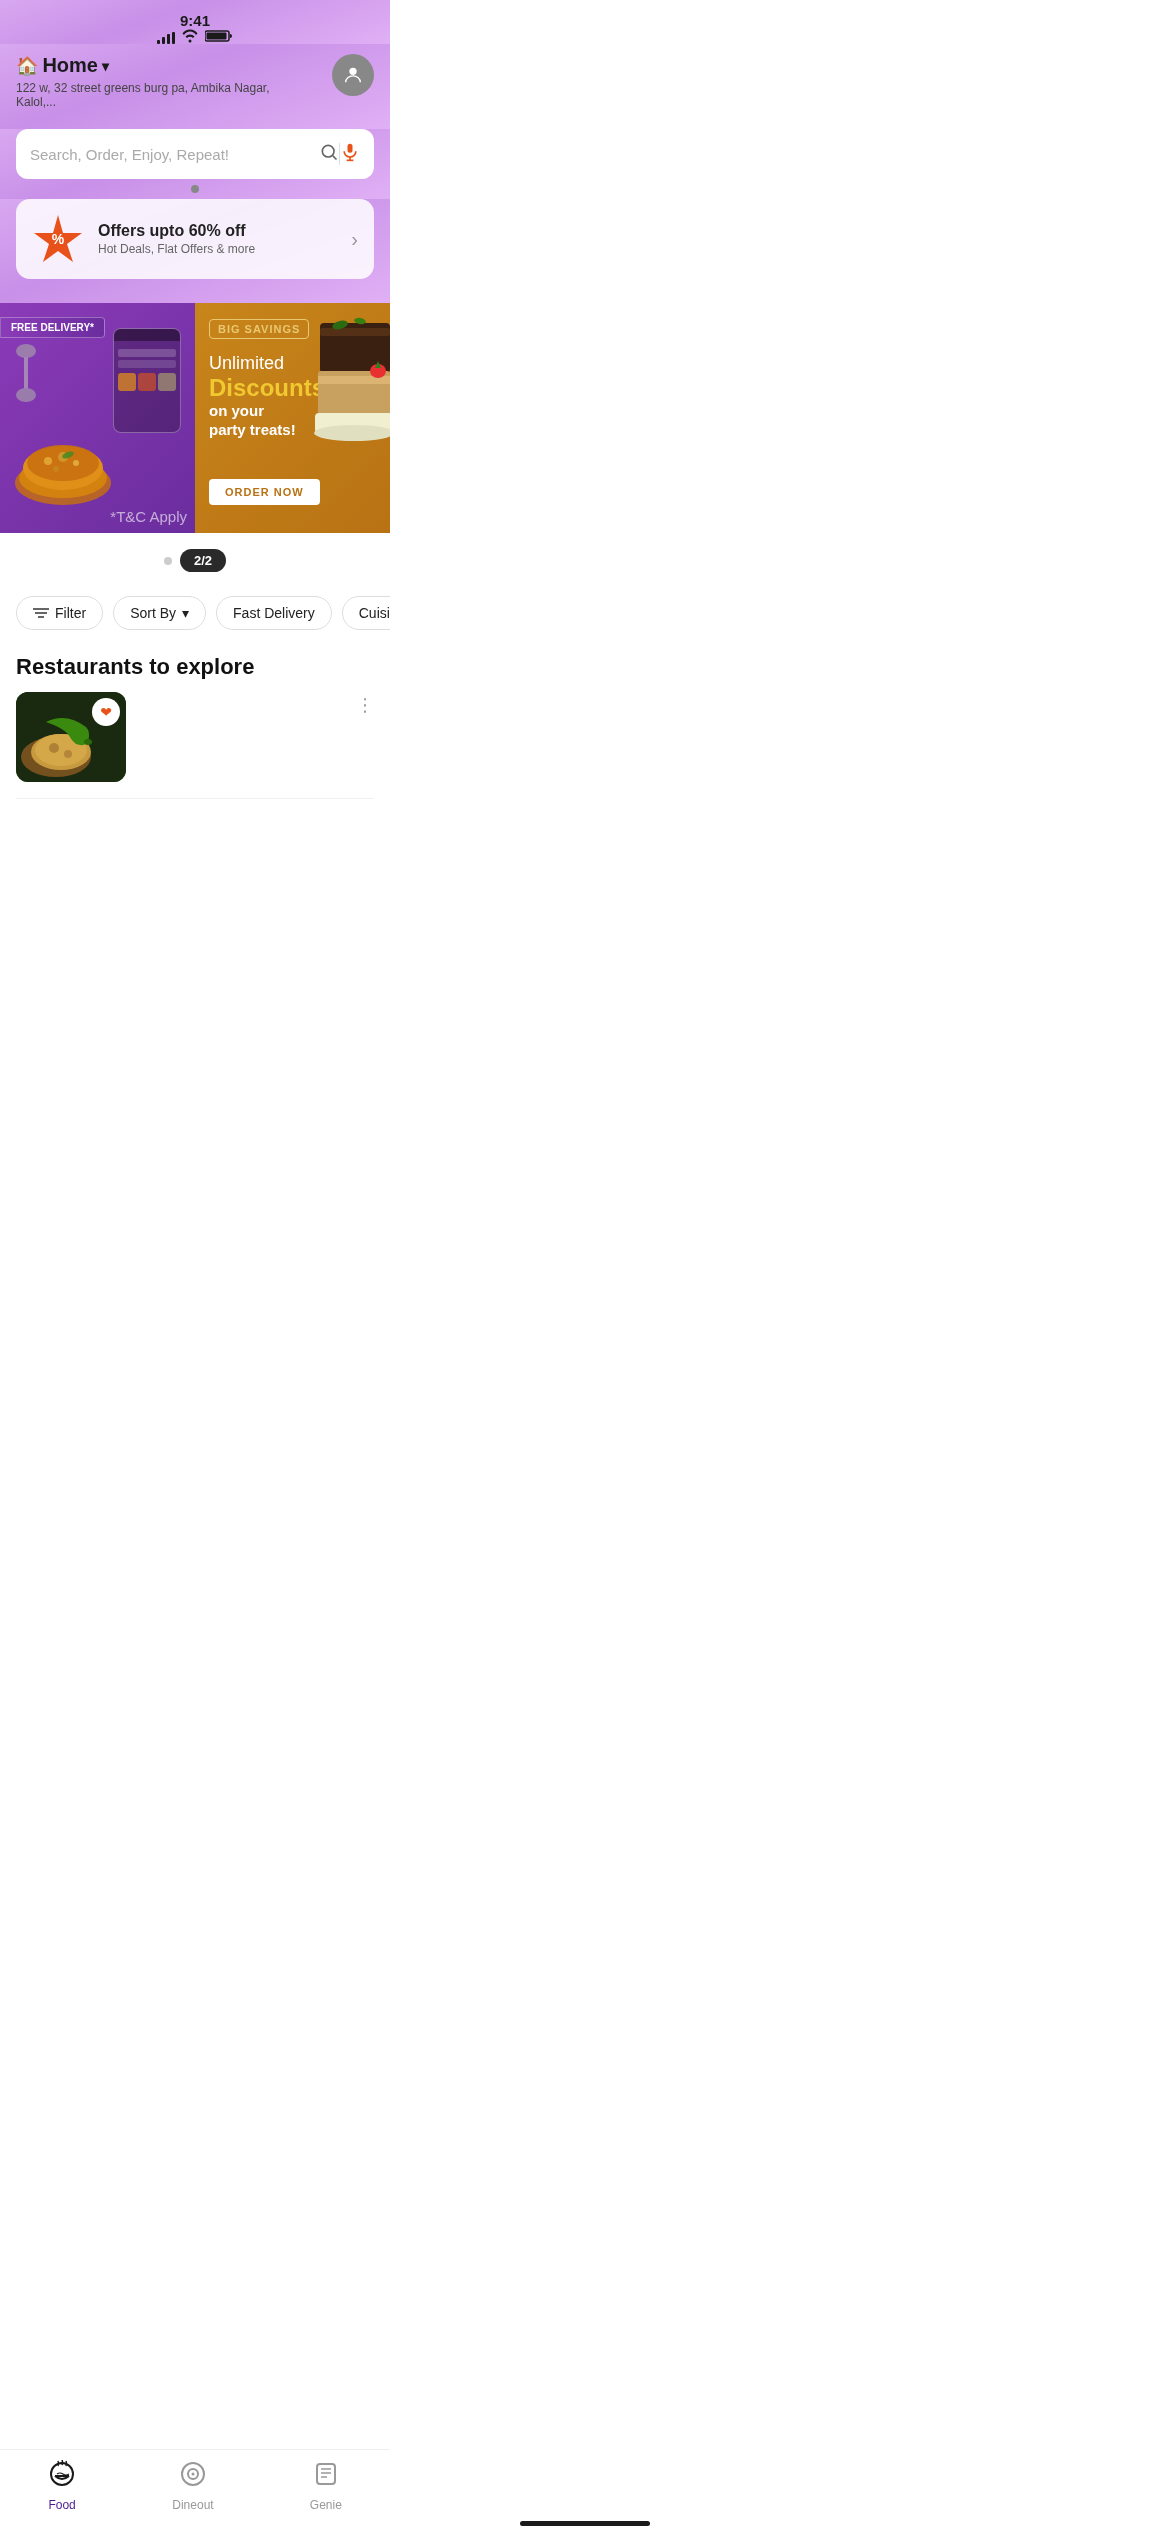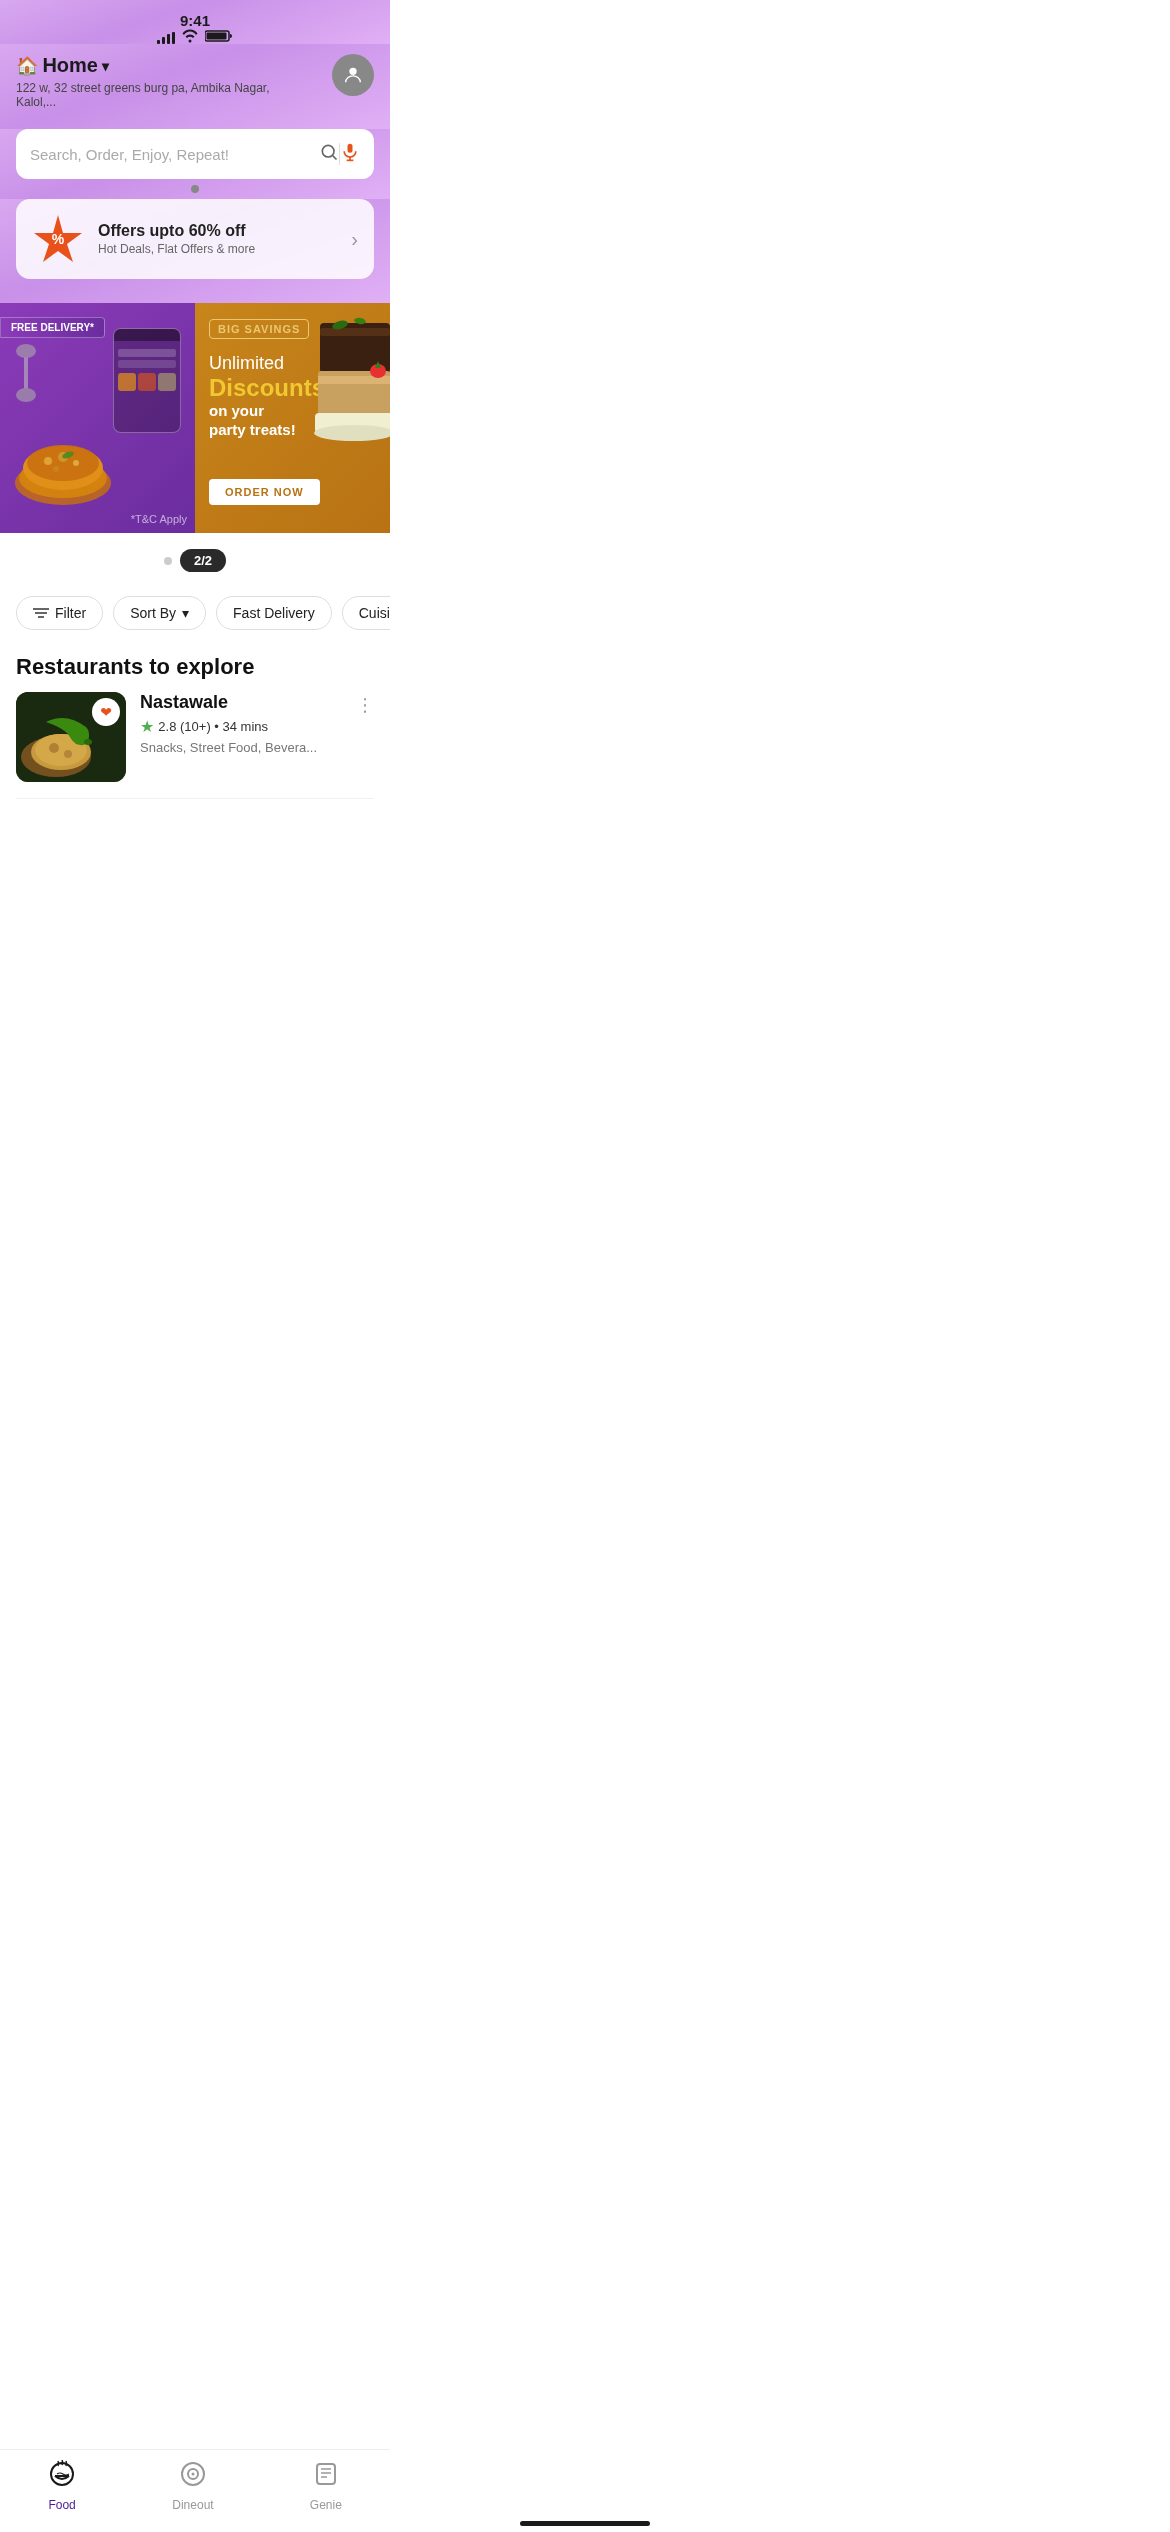--- a/index.html
+++ b/index.html
@@ -194,21 +194,21 @@
       color: white;
       font-size: 10px;
       font-weight: 700;
       padding: 4px 10px;
       border-top-right-radius: 4px;
       border-bottom-right-radius: 4px;
       z-index: 2;
       border: 1px solid rgba(255,255,255,0.3);
     }
     .promo-tnc {
-      font-size: 11px;
+      font-size: 15px;
       color: rgba(255,255,255,0.6);
       position: absolute;
       bottom: 8px;
       right: 8px;
     }
     
     .big-savings-badge {
       position: absolute;
       top: 16px;
       left: 14px;
@@ -631,28 +631,20 @@
 
           <path d="M30 30 Q50 20 70 35 Q75 40 72 50 Q68 55 60 52 Q55 48 52 42 Q45 35 30 30" fill="#3a8a10"></path>
           <ellipse cx="72" cy="50" rx="4" ry="3" fill="#2a6a08"></ellipse>
 
           <circle cx="38" cy="56" r="5" fill="#a07030" opacity="0.7"></circle>
           <circle cx="52" cy="62" r="4" fill="#a07030" opacity="0.6"></circle>
         </svg>
       </div>
       <div class="heart-icon">❤</div>
     </div>
-    <div class="restaurant-info">
-      <div class="restaurant-name">Nastawale</div>
-      <div class="rating-row">
-        <span style="color:#4caf50;font-size:16px;">★</span>
-        <span class="rating-text">2.8 (10+) • 34 mins</span>
-      </div>
-      <div class="cuisine-text">Snacks, Street Food, Bevera...</div>
-    </div>
     <div class="more-icon">⋮</div>
   </div>
 </div>
 
 <div style="height: 80px;"></div>
 
 <div class="bottom-nav">
   <div class="nav-item">
     <span class="nav-icon">
       <svg width="28" height="28" viewBox="0 0 28 28">

